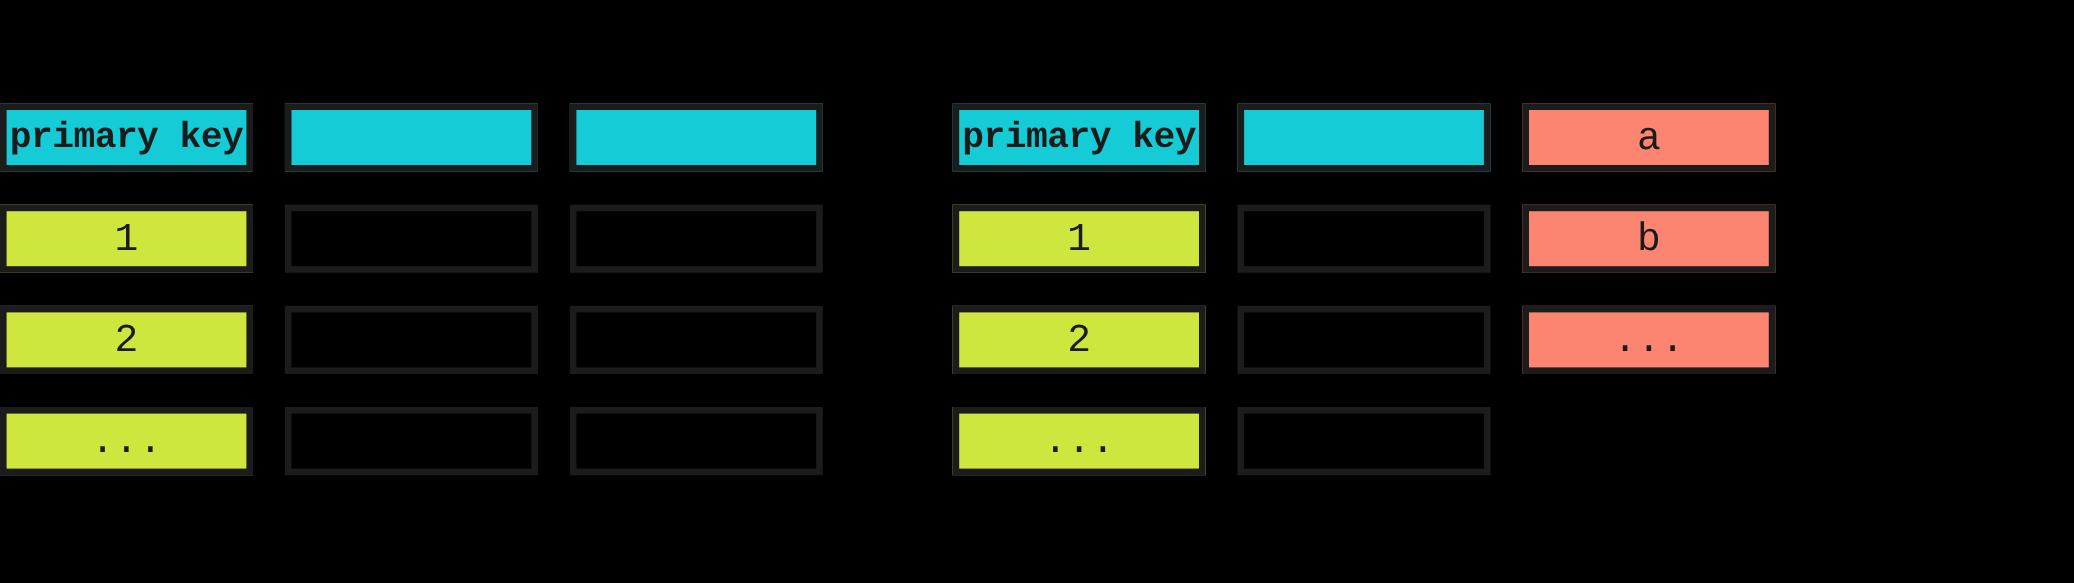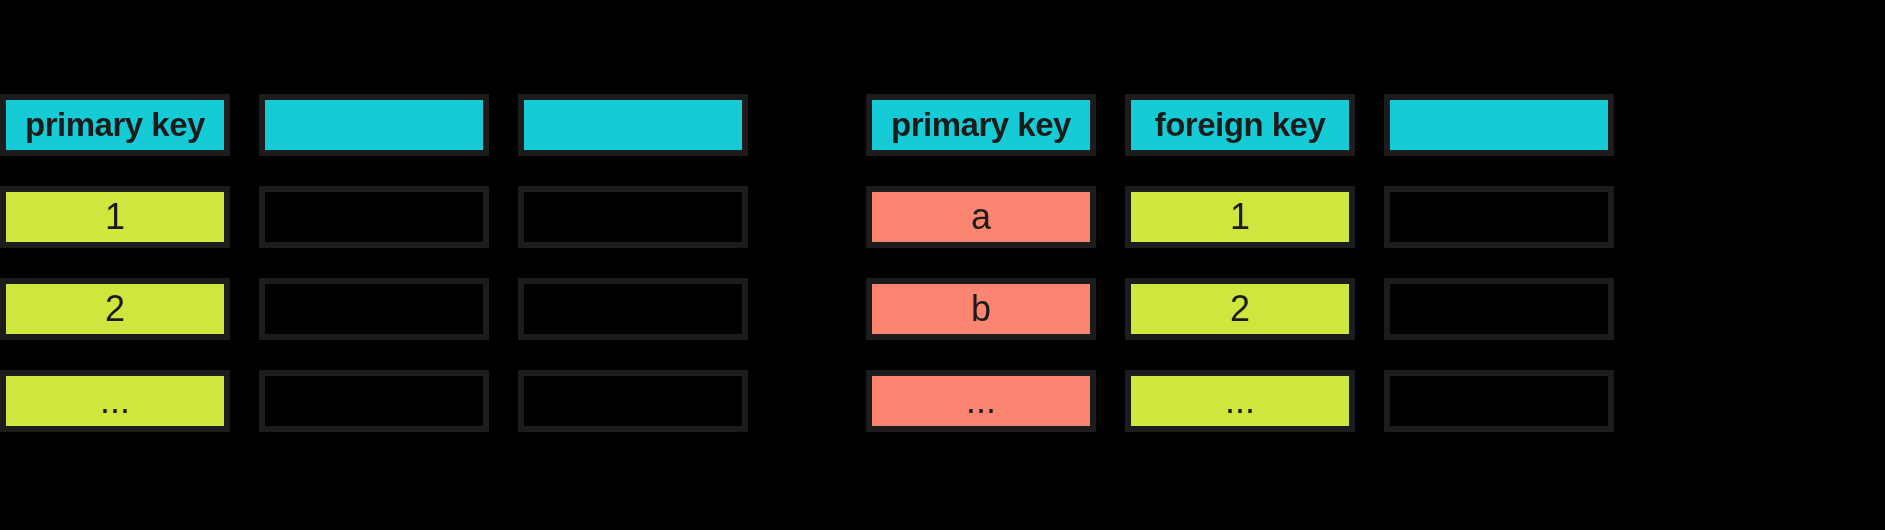--- a/index.html
+++ b/index.html
@@ -6,21 +6,21 @@
     margin: 0;
     padding: 0;
     background: #000;
   }
   .stage {
     position: relative;
     width: 1885px;
     height: 530px;
     background: var(--background, #000);
     overflow: hidden;
-    font-family: Liberation Sans, sans-serif;
+    font-family: Liberation Mono, monospace;
   }
   .db-table {
     position: absolute;
     top: 94px;
     display: grid;
     grid-template-columns: repeat(3, 230px);
     column-gap: 29px;
     grid-auto-rows: 62px;
     row-gap: 30px;
   }
@@ -68,21 +68,20 @@
     <div class="cell v empty"></div>
     <div class="cell v empty"></div>
 
     <div class="cell v green">...</div>
     <div class="cell v empty"></div>
     <div class="cell v empty"></div>
   </div>
 
   <div class="db-table right">
     <div class="cell h">primary key</div>
-    <div class="cell h">foreign key</div>
     <div class="cell h"></div>
 
     <div class="cell v salmon">a</div>
     <div class="cell v green">1</div>
     <div class="cell v empty"></div>
 
     <div class="cell v salmon">b</div>
     <div class="cell v green">2</div>
     <div class="cell v empty"></div>
 

